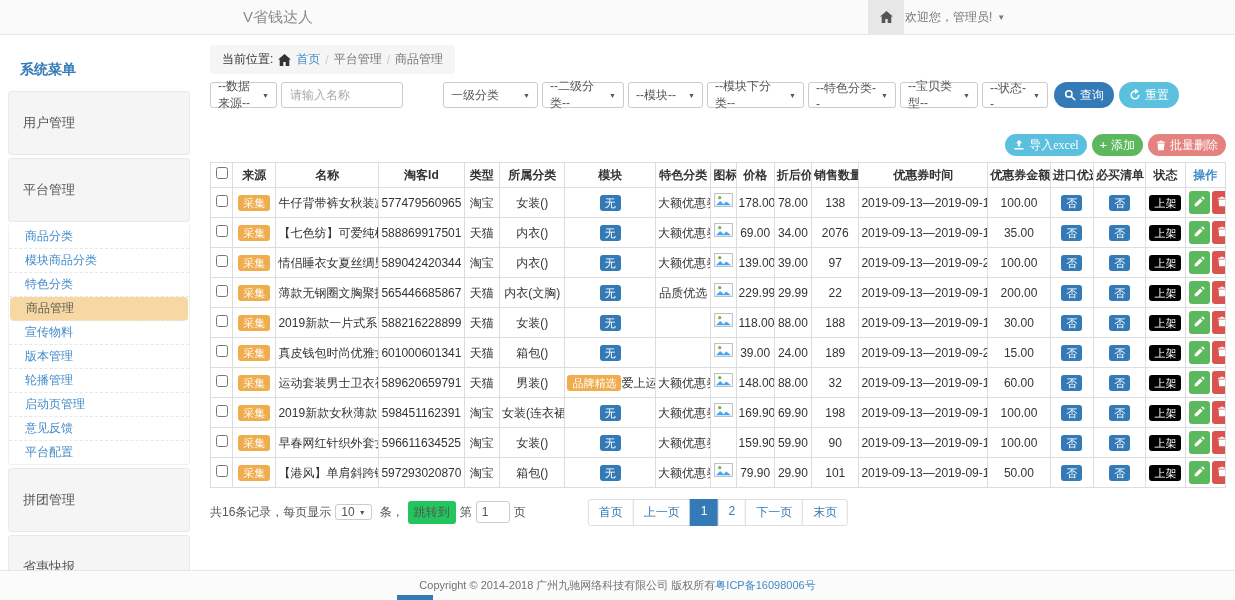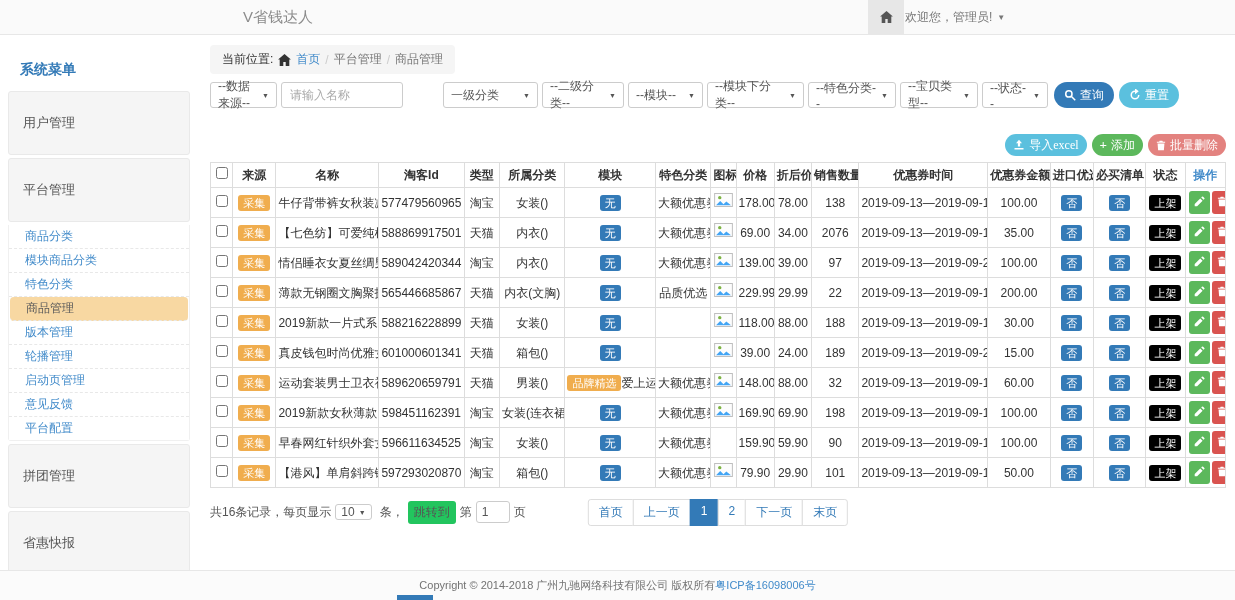--- a/index.html
+++ b/index.html
@@ -120,20 +120,21 @@
 <div class="sidebar">
   <div class="sidebar-title">系统菜单</div>
   <div>
       <div class="menu-section">用户管理</div>
       <div class="menu-section">平台管理</div>
       <div class="submenu">
         <div class="submenu-item">商品分类</div>
         <div class="submenu-item">模块商品分类</div>
         <div class="submenu-item">特色分类</div>
         <div class="submenu-item active">商品管理</div>
+        <div class="submenu-item">宣传物料</div>
         <div class="submenu-item">版本管理</div>
         <div class="submenu-item">轮播管理</div>
         <div class="submenu-item">启动页管理</div>
         <div class="submenu-item">意见反馈</div>
         <div class="submenu-item">平台配置</div>
       </div>
       <div class="menu-section">拼团管理</div>
       <div class="menu-section">省惠快报</div>
       <div class="menu-section">消息管理</div>
       <div class="menu-section">兑换管理</div>

